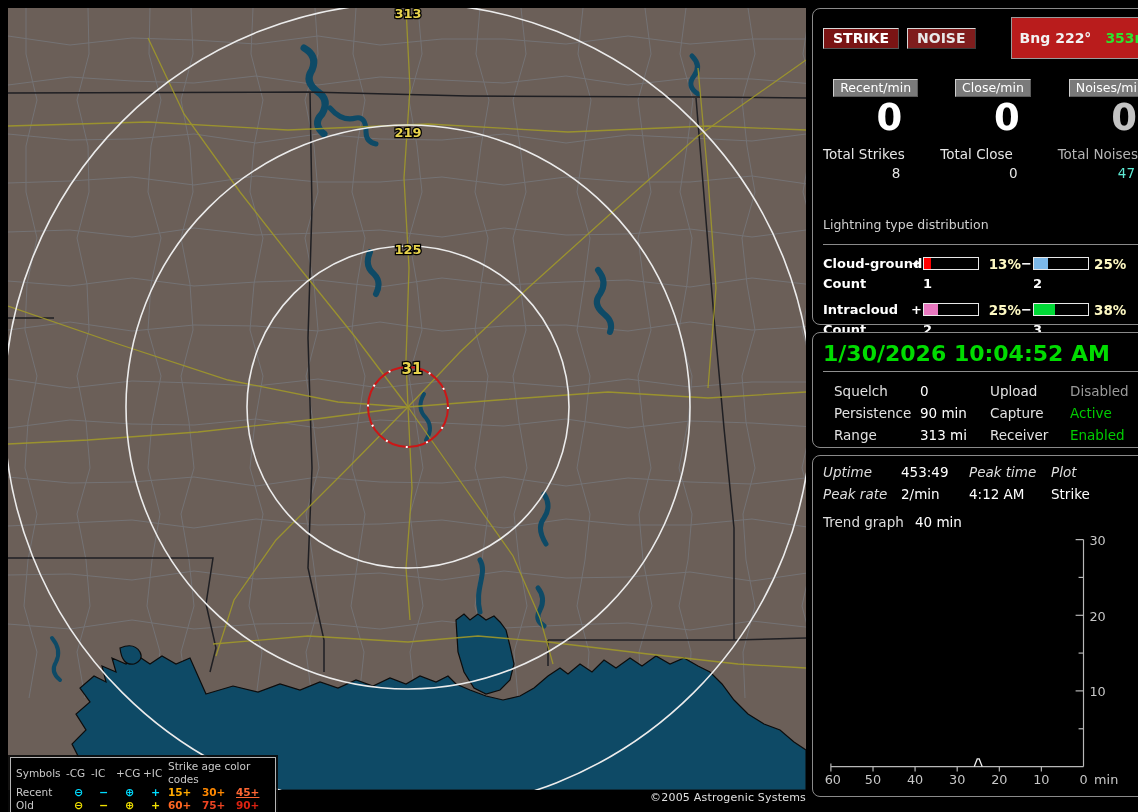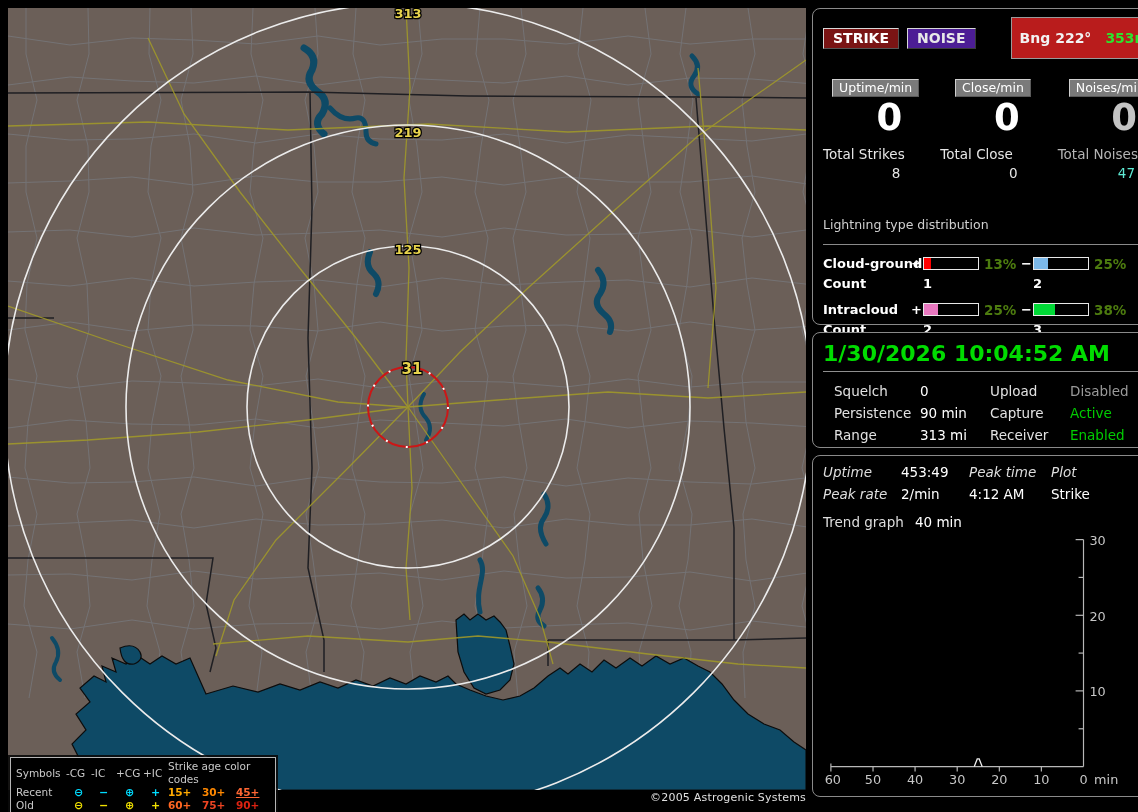--- a/index.html
+++ b/index.html
@@ -21,21 +21,21 @@
   
   .panel{position:absolute;left:812px;width:362px;background:#000;border:1px solid #8a8a8a;
          border-radius:8px;box-sizing:border-box;padding:8px 10px;}
   #panel-strike{top:8px;height:317px;}
   #panel-status{top:332px;height:116px;}
   #panel-trend{top:455px;height:342px;overflow:hidden;}
   
   .p1-top{display:flex;align-items:center;gap:8px;margin-bottom:20px;}
   .btn{font-weight:bold;font-size:14px;padding:1px 9px 2px 9px;cursor:pointer;}
   .btn-strike{background:#7a1414;color:#fff;border:1px solid;border-color:#d8d8d8 #555 #555 #d8d8d8;}
-  .btn-noise{background:#4c1d95;color:#e8e8e8;border:1px solid;border-color:#d8d8d8 #3a3a3a #3a3a3a #d8d8d8;}
+  .btn-noise{background:#7f1d1d;color:#e8e8e8;border:1px solid;border-color:#d8d8d8 #3a3a3a #3a3a3a #d8d8d8;}
   .spacer{flex:1;}
   .bng-chip{background:#b91c1c;border:1px solid #9a9a9a;font-weight:bold;font-size:14px;
             padding:12px 8px;display:flex;gap:14px;}
   .bng-chip .bng{color:#f2f2f2;}
   .bng-chip .dist{color:#2ee22e;}
   .stats-grid{display:grid;grid-template-columns:1fr 1fr 1fr;column-gap:12px;}
   .chip{background:#7a7a7a;color:#fff;font-size:12.5px;border:1px solid;
         border-color:#cfcfcf #5a5a5a #5a5a5a #cfcfcf;padding:0 6px 1px 6px;
         justify-self:center;white-space:nowrap;}
   .rate{font-size:37px;font-weight:bold;color:#fff;text-align:right;padding-right:26px;
@@ -44,21 +44,21 @@
   .total-val{font-size:13.5px;color:#e6e6e6;text-align:right;padding-right:28px;margin-top:3px;}
   .dist-section{margin-top:36px;}
   .dist-header{font-size:12.5px;color:#cfcfcf;border-bottom:1px solid #8a8a8a;
                padding-bottom:12px;margin-bottom:9px;}
   .dist-row,.count-row{display:grid;grid-template-columns:88px 12px 56px 42px 12px 56px 30px;
                align-items:center;height:20px;}
   .dist-label{font-weight:bold;font-size:13px;color:#fff;white-space:nowrap;}
   .sign{font-weight:bold;color:#fff;font-size:13px;}
   .bar{height:11px;border:1px solid #e8e8e8;background:#000;position:relative;}
   .bar .fill{position:absolute;left:0;top:0;bottom:0;}
-  .pct{font-weight:bold;font-size:13.5px;color:#4d7c0f;padding-left:5px;}
+  .pct{font-weight:bold;font-size:13.5px;color:#fef9c3;padding-left:5px;text-align:right;}
   .count-row{margin-bottom:6px;}
   .count-label{font-weight:bold;font-size:13px;color:#fff;}
   .count-val{font-weight:bold;font-size:13px;color:#fff;grid-column:span 2;}
   
   .datetime{color:#00dc00;font-weight:bold;font-size:22px;padding-bottom:5px;
             border-bottom:1px solid #8f8f8f;margin-bottom:11px;white-space:nowrap;}
   .status-grid{display:grid;grid-template-columns:86px 70px 80px 1fr;row-gap:6px;
                font-size:13.5px;margin-left:11px;}
   .status-grid .lbl{color:#e2e2e2;}
   .status-grid .val{color:#fff;white-space:nowrap;}
@@ -209,21 +209,21 @@
     <div class="btn btn-noise">NOISE</div>
     <div class="spacer"></div>
     <div class="bng-chip">
       <span class="bng">Bng 222°</span>
       <span class="dist">353mi</span>
     </div>
   </div>
 
   <div class="stats-grid">
     <div style="display:contents"></div>
-    <div class="chip">Uptime/min</div>
+    <div class="chip">Recent/min</div>
     <div class="chip">Close/min</div>
     <div class="chip">Noises/min</div>
 
     <div class="rate">0</div>
     <div class="rate">0</div>
     <div class="rate col-dim" style="color:#c4c4c4">0</div>
 
     <div class="total-label">Total Strikes</div>
     <div class="total-label">Total Close</div>
     <div class="total-label" style="color:#b4b4b4">Total Noises</div>

